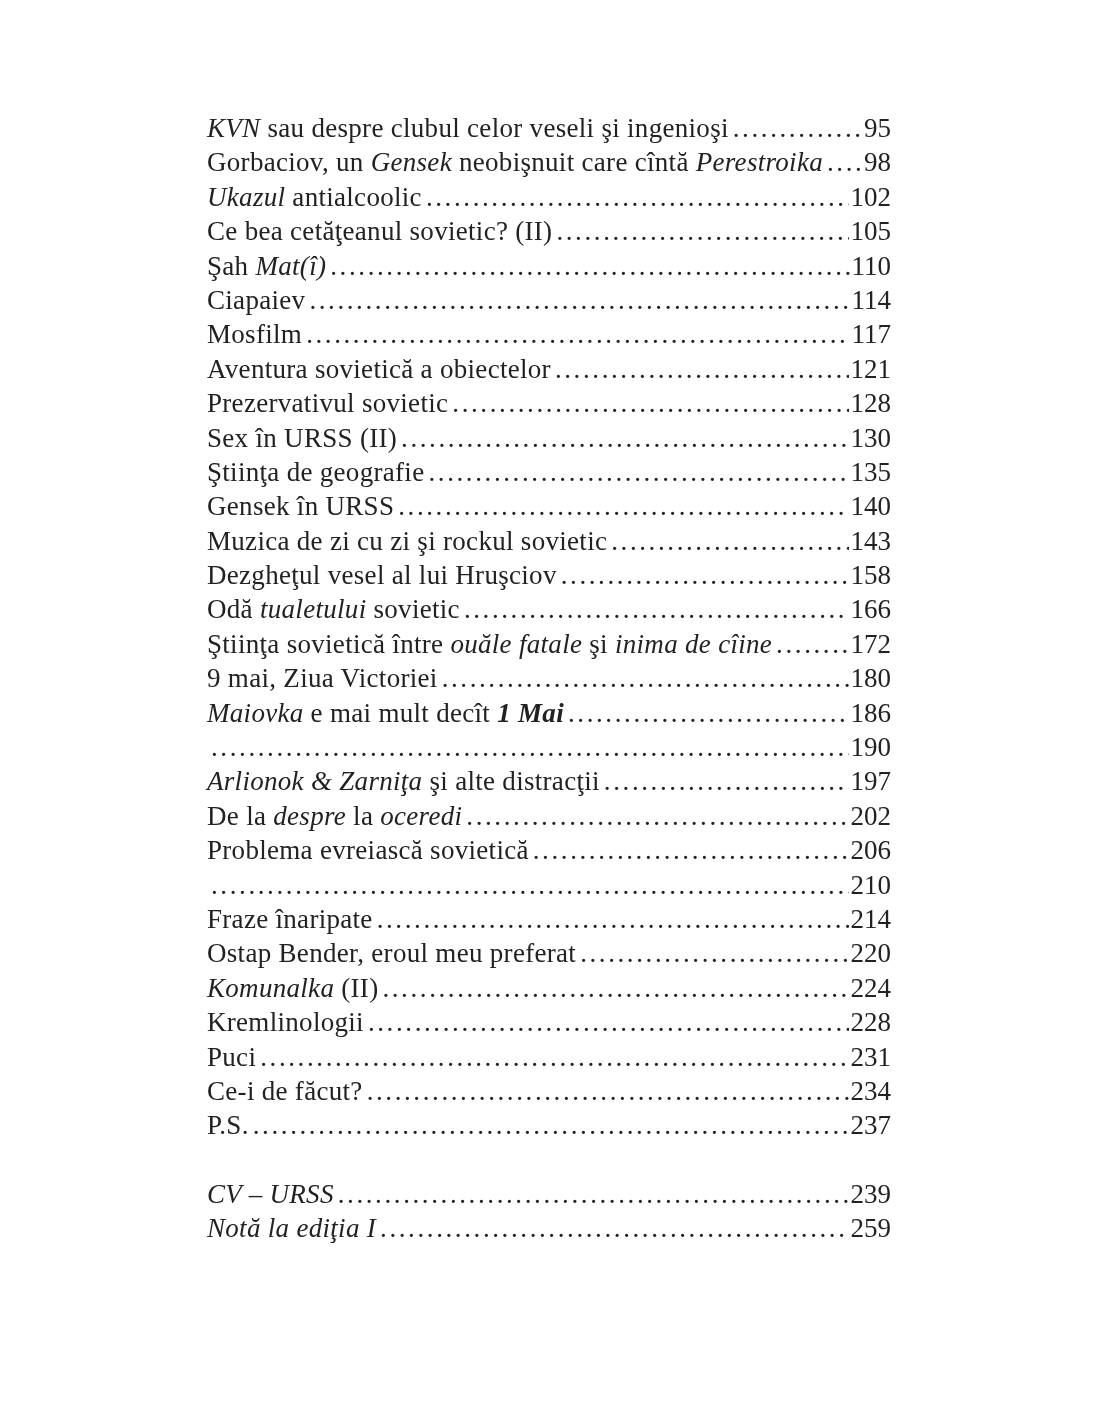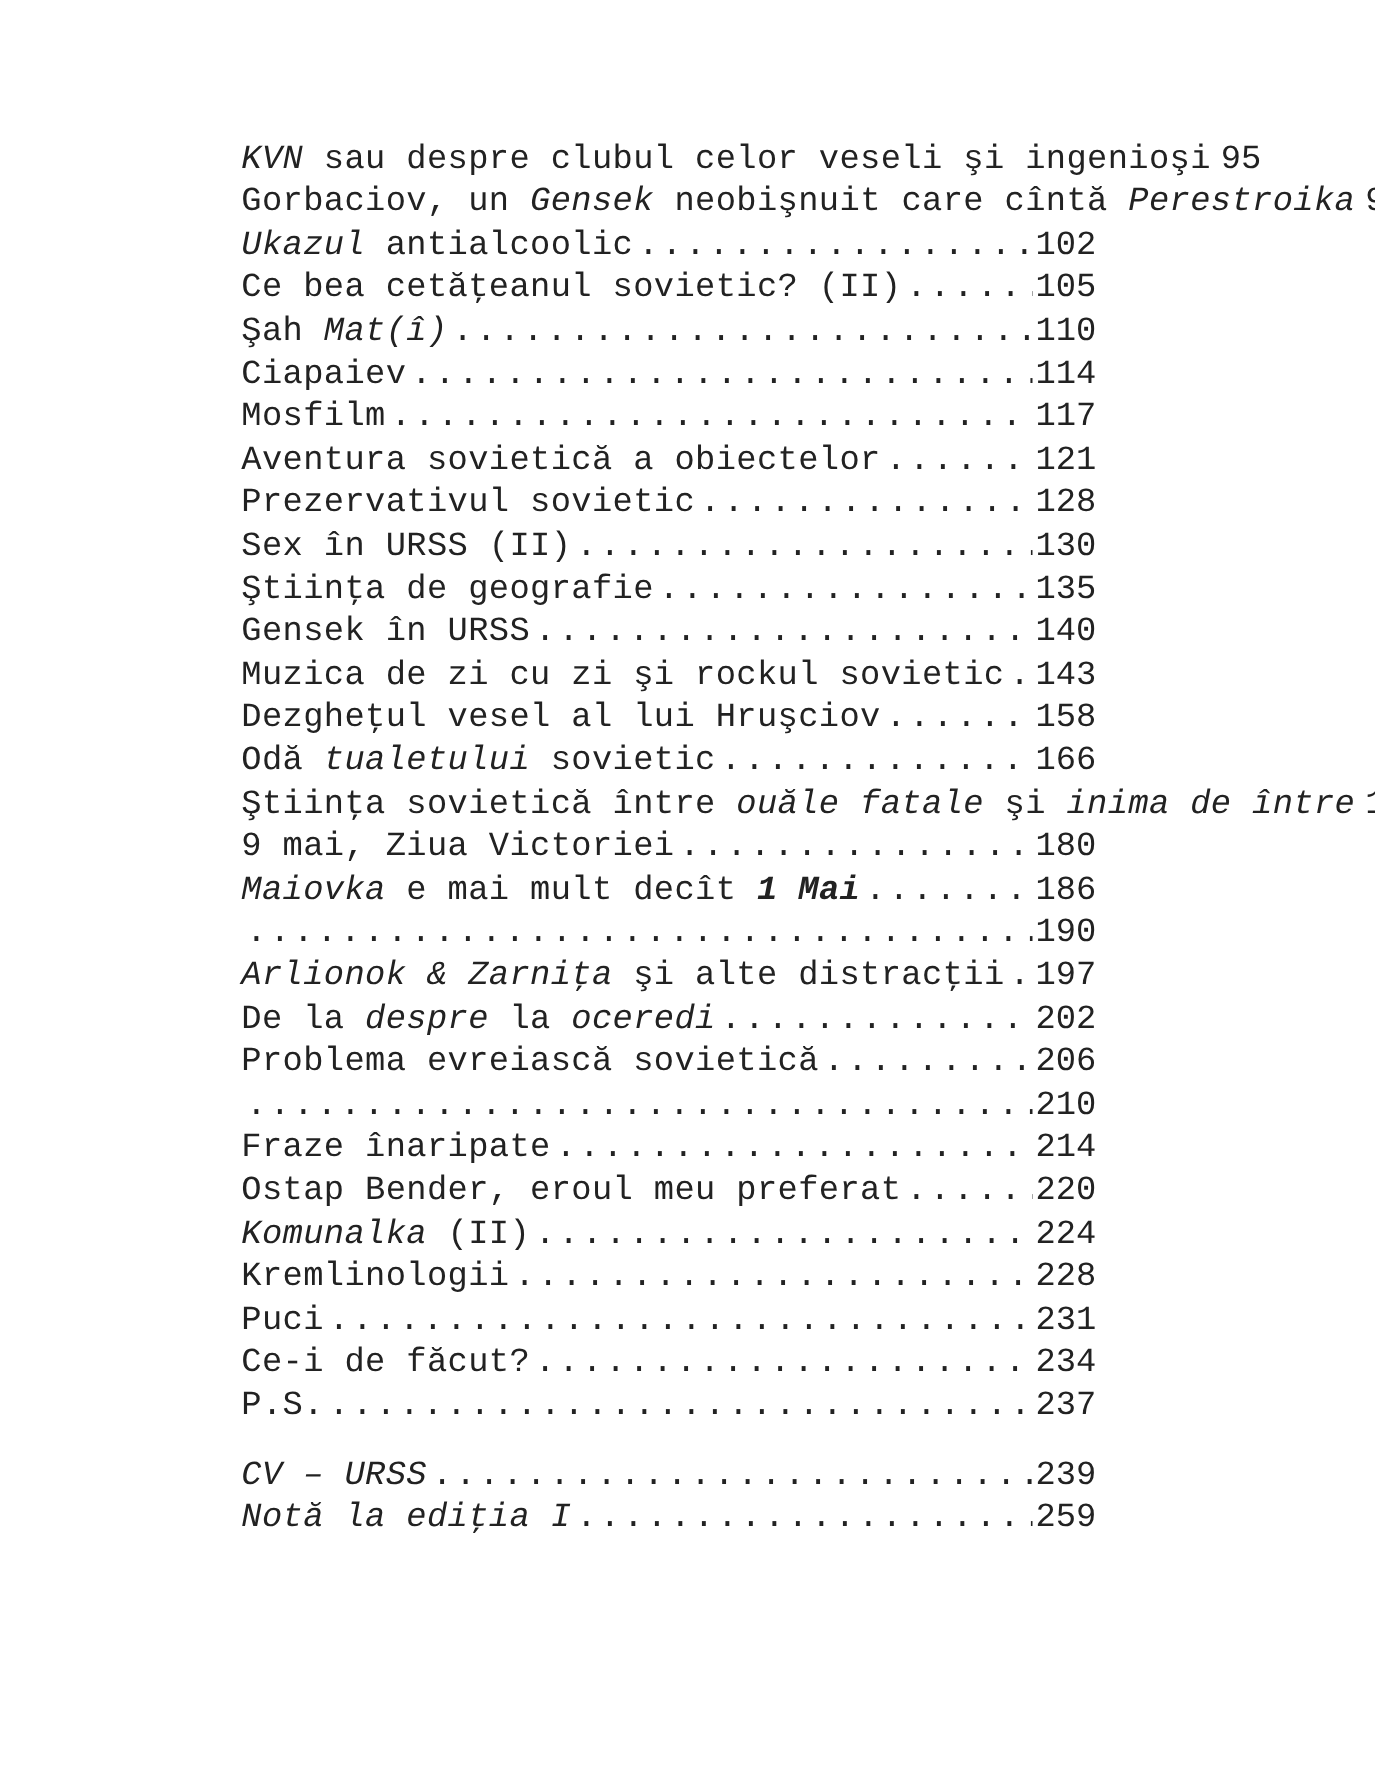--- a/index.html
+++ b/index.html
@@ -11,35 +11,34 @@
     position: relative;
     width: 1100px;
     height: 1422px;
     background: #ffffff;
     overflow: hidden;
     font-family: "Liberation Serif", "DejaVu Serif", serif;
     color: #222222;
   }
   .toc-list {
     position: absolute;
-    left: 193px;
+    left: 207px;
     top: 111px;
     width: 684px;
-    font-family: Liberation Mono, monospace;
   }
   .toc-row {
     display: flex;
     align-items: baseline;
     height: 34.4px;
     font-size: 27px;
     line-height: 34.4px;
     white-space: nowrap;
   }
   .toc-row.gap-before {
-    margin-top: 21px;
+    margin-top: 34px;
   }
   .toc-title {
     flex: 0 0 auto;
     letter-spacing: 0.3px;
   }
   .toc-title .it {
     font-style: italic;
   }
   .toc-title .bit {
     font-style: italic;
@@ -133,21 +132,21 @@
         <span class="toc-title"><span>Dezgheţul vesel al lui Hruşciov</span></span>
         <span class="toc-dots">........................................................................................................................................................................................................</span>
         <span class="toc-page">158</span>
       </div>
       <div class="toc-row">
         <span class="toc-title"><span>Odă </span><span class="it">tualetului</span><span> sovietic</span></span>
         <span class="toc-dots">........................................................................................................................................................................................................</span>
         <span class="toc-page">166</span>
       </div>
       <div class="toc-row">
-        <span class="toc-title"><span>Ştiinţa sovietică între </span><span class="it">ouăle fatale</span><span> şi </span><span class="it">inima de între</span></span>
+        <span class="toc-title"><span>Ştiinţa sovietică între </span><span class="it">ouăle fatale</span><span> şi </span><span class="it">inima de cîine</span></span>
         <span class="toc-dots">........................................................................................................................................................................................................</span>
         <span class="toc-page">172</span>
       </div>
       <div class="toc-row">
         <span class="toc-title"><span>9 mai, Ziua Victoriei</span></span>
         <span class="toc-dots">........................................................................................................................................................................................................</span>
         <span class="toc-page">180</span>
       </div>
       <div class="toc-row">
         <span class="toc-title"><span class="it">Maiovka</span><span> e mai mult decît </span><span class="bit">1 Mai</span></span>

